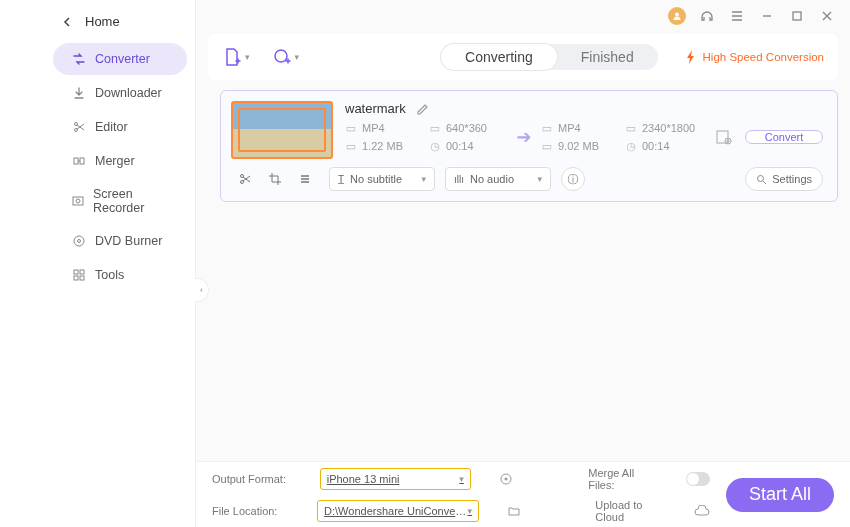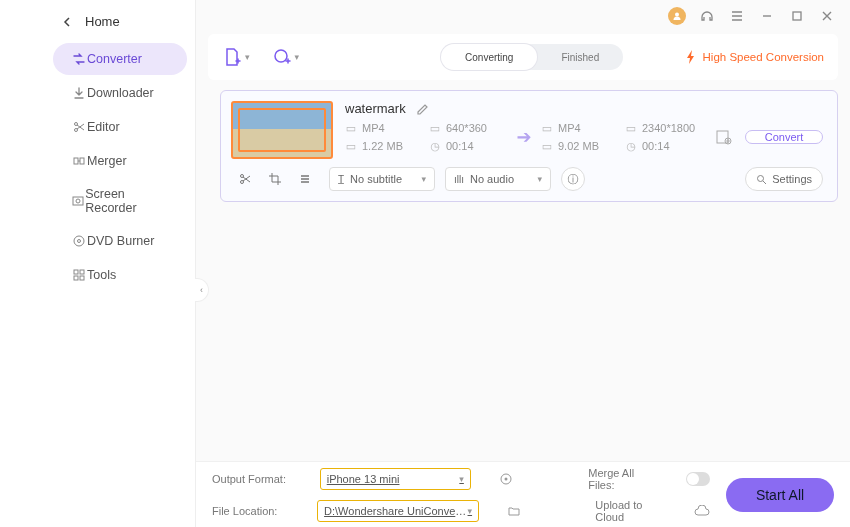--- a/index.html
+++ b/index.html
@@ -5,31 +5,31 @@
 * { box-sizing: border-box; margin: 0; padding: 0; font-family: -apple-system, "Segoe UI", Arial, sans-serif; }
 body { width: 850px; height: 527px; background: #fff; color: #555; font-size: 12px; overflow: hidden; position: relative; }
 .root { display: flex; height: 100%; padding-left: 45px; }
 .appbar { position: absolute; top: 0; right: 0; height: 32px; display: flex; align-items: center; gap: 12px; padding: 0 14px; }
 .appbar .ico { width: 18px; height: 18px; display: flex; align-items: center; justify-content: center; color: #888; cursor: pointer; }
 .avatar { width: 18px; height: 18px; border-radius: 50%; background: #f0b560; display: flex; align-items: center; justify-content: center; }
 
 .sidebar { width: 160px; border-right: 1px solid #eee; padding-top: 6px; }
 .home-row { display: flex; align-items: center; gap: 12px; padding: 8px 18px; color: #333; font-size: 13px; font-weight: 500; cursor: pointer; }
 .nav { margin-top: 6px; }
-.nav-item { display: flex; align-items: center; gap: 0; padding: 8px 18px; font-size: 12.5px; color: #555; cursor: pointer; border-radius: 16px; margin: 2px 8px; }
+.nav-item { display: flex; align-items: center; gap: 8px; padding: 8px 18px; font-size: 12.5px; color: #555; cursor: pointer; border-radius: 16px; margin: 2px 8px; }
 .nav-item.active { background: #ece6fb; color: #6a4ad6; }
 .nav-item .nic { width: 16px; height: 16px; display: flex; align-items: center; justify-content: center; }
 
 .main { flex: 1; display: flex; flex-direction: column; background: #fafafa; padding-top: 34px; position: relative; }
 .collapse-tab { position: absolute; left: -1px; top: 278px; width: 14px; height: 24px; background: #fff; border: 1px solid #eee; border-left: none; border-radius: 0 12px 12px 0; display: flex; align-items: center; justify-content: center; cursor: pointer; font-size: 9px; color: #888; }
 
 .topbar { height: 46px; background: #fff; margin: 0 12px; border-radius: 6px; display: flex; align-items: center; padding: 0 14px; }
 .addbtn { display: flex; align-items: center; gap: 3px; color: #7b5bf0; cursor: pointer; margin-right: 22px; }
 .tabs { margin-left: auto; display: flex; background: #eef0f3; border-radius: 20px; height: 26px; }
-.tab { padding: 0 24px; display: flex; align-items: center; font-size: 10px; color: #777; cursor: pointer; border-radius: 20px; }
+.tab { padding: 0 24px; display: flex; align-items: center; font-size: 14px; color: #777; cursor: pointer; border-radius: 20px; }
 .tab.active { background: #fff; box-shadow: 0 0 0 1px #e5e5ec; color: #444; }
 .hsc { margin-left: auto; color: #ff6a2a; display: flex; align-items: center; gap: 6px; font-size: 11.5px; cursor: pointer; }
 
 .content { flex: 1; margin: 10px 12px 0 12px; overflow: auto; }
 .card { background: #fafbff; border: 1px solid #d6d0f0; border-radius: 6px; padding: 10px 14px 10px 10px; margin-left: 12px; }
 .card-top { display: flex; gap: 12px; }
 .thumb { width: 102px; height: 58px; background: linear-gradient(#8db5d6 48%, #d9cba4 48%); border: 2px solid #ff8a3a; border-radius: 3px; position: relative; flex-shrink: 0; }
 .thumb .inner { position: absolute; inset: 5px; border: 2px solid #ff8a3a; border-radius: 2px; }
 .meta { flex: 1; }
 .title-row { display: flex; align-items: center; gap: 10px; font-size: 13px; color: #333; margin-bottom: 6px; }
@@ -51,21 +51,21 @@
 
 .footer { height: 66px; background: #fff; border-top: 1px solid #f0f0f0; display: flex; align-items: center; padding: 0 16px; gap: 16px; }
 .f-left { display: flex; flex-direction: column; gap: 8px; flex: 1; }
 .f-row { display: flex; align-items: center; gap: 28px; font-size: 11px; color: #777; }
 .f-label { width: 86px; }
 .f-sel { width: 162px; height: 22px; border: 1px solid #eab308; border-radius: 3px; background: #fff; display: flex; align-items: center; padding: 0 6px; cursor: pointer; font-size: 11px; color: #555; text-decoration: underline; }
 .f-sel .chev { margin-left: auto; font-size: 9px; color: #999; }
 .f-ico { width: 16px; height: 16px; display: flex; align-items: center; justify-content: center; color: #999; cursor: pointer; }
 .toggle { width: 26px; height: 14px; border-radius: 7px; background: #ddd; position: relative; cursor: pointer; }
 .toggle::after { content: ""; position: absolute; left: 1px; top: 1px; width: 12px; height: 12px; background: #fff; border-radius: 50%; }
-.start-all { width: 108px; height: 34px; border: none; border-radius: 18px; background: #8a6bf2; color: #0f172a; font-size: 14px; cursor: pointer; }
+.start-all { width: 108px; height: 34px; border: none; border-radius: 18px; background: #8a6bf2; color: #ffffff; font-size: 18px; cursor: pointer; }
 svg { display: block; }
 </style>
 </head>
 <body>
 
 <div class="root">
   <div class="sidebar">
     <div class="home-row">
       <span>
           <svg width="10" height="10" viewBox="0 0 10 10">

